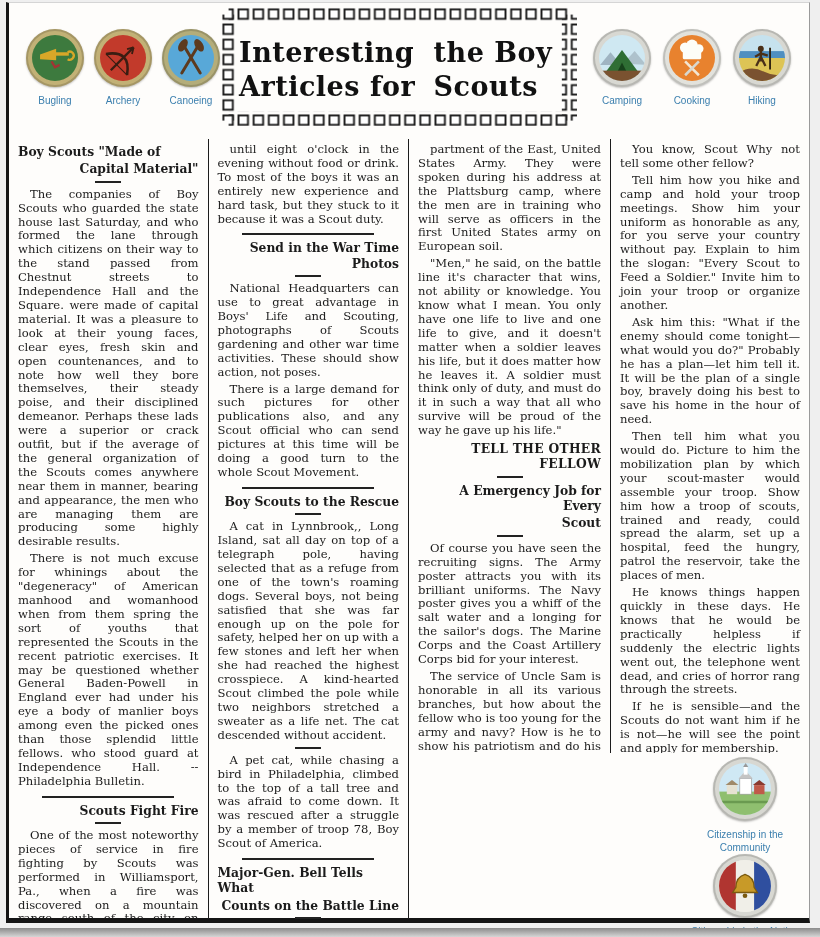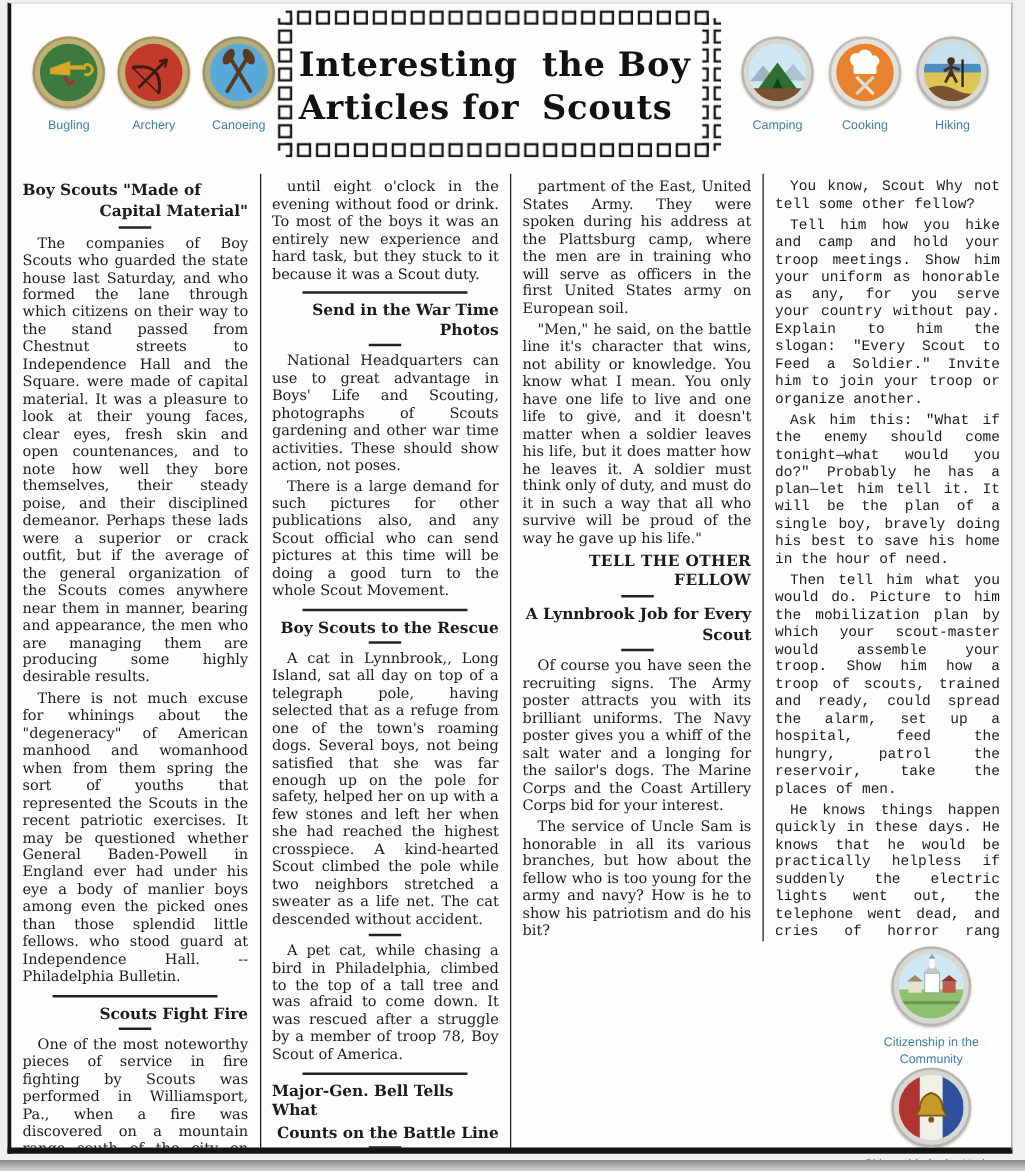--- a/index.html
+++ b/index.html
@@ -24,21 +24,21 @@
   .title-text{position:absolute;inset:18px;display:flex;flex-direction:row;align-items:center;justify-content:center;}
   .title-line{font-family:"DejaVu Serif",serif;font-weight:bold;font-size:27px;color:#111;line-height:1.25;letter-spacing:.5px;}
   
   .main{display:flex;height:780px;margin-top:0;}
   .col{box-sizing:border-box;padding:4px 9px 0 9px;overflow:hidden;}
   .col-1{width:200px;border-right:1px solid #1c1c1c;}
   .col-2{width:201px;border-right:1px solid #1c1c1c;}
   .right-half{width:400px;display:flex;flex-direction:column;}
   .right-text{display:flex;height:614px;}
   .col-3{width:202px;border-right:1px solid #1c1c1c;}
-  .col-4{width:198px;font-family:Liberation Mono, monospace;}
+  .col-4{width:198px;}
   .body-text{font-size:11.6px;line-height:13.9px;color:#1b1b1b;text-align:justify;}
   .body-text p{margin:0 0 3px 0;text-indent:12px;}
   h3.art{font-size:12.3px;font-weight:bold;color:#1b1b1b;margin:2px 0 0 0;line-height:1.25;text-align:right;}
   h3.art.l1{text-align:left;margin-top:1px;}
   h3.art.l2{text-align:right;margin-bottom:1px;}
   h3.art.caps{letter-spacing:.3px;}
   .tick{width:26px;border:0;border-top:2px solid #222;margin:4px auto 5px auto;}
   .rule{width:132px;border:0;border-top:2px solid #222;margin:7px auto 5px auto;}
   
   .bottom-badges{height:166px;box-sizing:border-box;padding:4px 4px 0 4px;}
@@ -218,21 +218,21 @@
 
       <div class="right-half">
         <div class="right-text">
 
           <div class="col col-3 body-text">
             <p>partment of the East, United States Army.  They were spoken during his address at the Plattsburg camp, where the men are in training who will serve as officers in the first United States army on European soil.</p>
             <p>"Men," he said,  on the battle line  it's character that wins, not ability or knowledge.  You know what I mean.  You only have one life to live and one life to give, and it doesn't matter when a soldier leaves his life, but it does matter how he leaves it.  A soldier must think only of duty, and must do it in such a way that all who survive will be proud of the way he gave up his life."</p>
             <div>
               <h3 class="art caps">TELL THE OTHER FELLOW</h3>
               <hr class="tick">
-              <h3 class="art">A  Lynnbrook  Job  for  Every</h3>
+              <h3 class="art">A  Emergency  Job  for  Every</h3>
               <h3 class="art">Scout</h3>
               <hr class="tick">
               <p>Of course you have seen the recruiting signs.  The Army poster attracts you with its brilliant uniforms.  The Navy poster gives you a whiff of the salt water and a longing for the sailor's dogs.  The Marine Corps and the Coast Artillery Corps bid for your interest.</p>
               <p>The service of Uncle Sam is honorable in all its various branches, but how about the fellow who is too young for the army and navy?  How is he to show his patriotism and do his bit?</p>
             </div>
           </div>
 
           <div class="col col-4 body-text">
             <p>You know, Scout  Why not tell some other fellow?</p>
             <p>Tell him how you hike and camp and hold your troop meetings.  Show him your uniform as honorable as any, for you serve your country without pay. Explain to him the slogan: "Every Scout to Feed a Soldier." Invite him to join your troop or organize another.</p>

